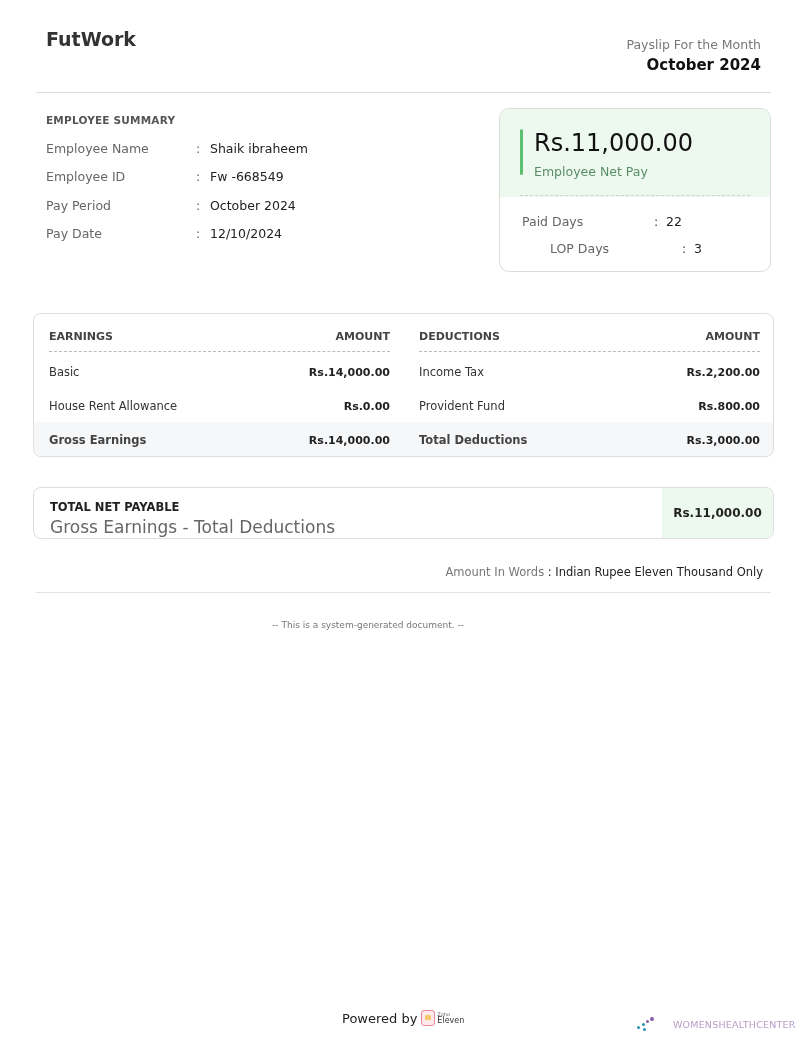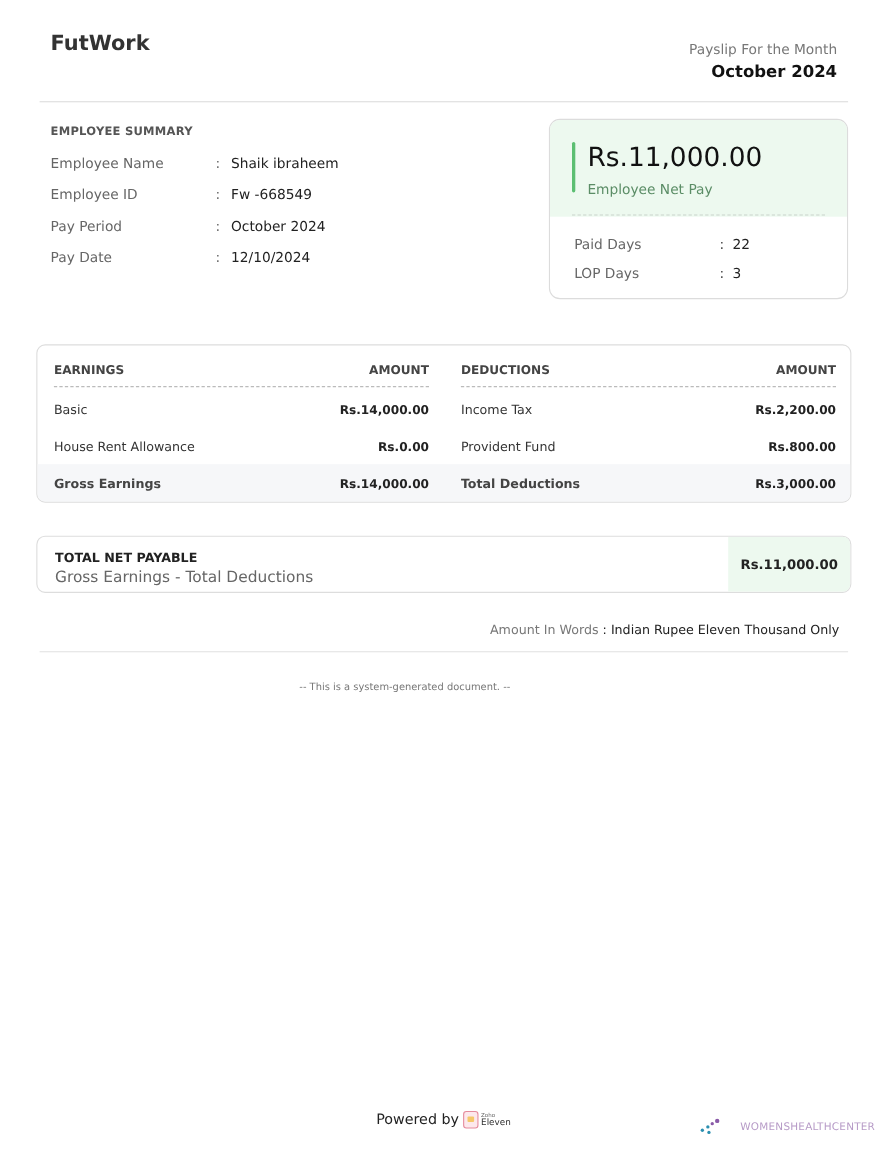--- a/index.html
+++ b/index.html
@@ -36,21 +36,21 @@
   .half-right { left: 385px; width: 341px; }
   .t-head { position: absolute; left: 0; right: 0; top: 16px; height: 22px; display: flex; justify-content: space-between; font-size: 11px; font-weight: bold; color: #444; border-bottom: 1px dashed #bbb; }
   .t-row { position: absolute; left: 0; right: 0; height: 20px; display: flex; justify-content: space-between; align-items: center; font-size: 11.5px; }
   .t-row .name { color: #333; }
   .t-row .amt { font-weight: bold; color: #222; font-size: 11px; }
   .total-band { position: absolute; left: 0; right: 0; top: 108px; height: 36px; background: #f6f7f9; }
   .t-total .name { font-weight: bold; color: #444; }
 
   .netpayable-card { position: absolute; left: 33px; top: 487px; width: 741px; height: 52px; border: 1px solid #dddddd; border-radius: 8px; overflow: hidden; }
   .np-title { position: absolute; left: 16px; top: 12px; font-size: 11.5px; font-weight: bold; color: #222; }
-  .np-sub { position: absolute; left: 16px; top: 29px; font-size: 14px; color: #666; }
+  .np-sub { position: absolute; left: 16px; top: 29px; font-size: 17px; color: #666; }
   .np-amount-box { position: absolute; right: 0; top: 0; width: 111px; height: 100%; background: #edf9ef; display: flex; align-items: center; justify-content: center; font-size: 12px; font-weight: bold; color: #222; }
 
   .words { position: absolute; right: 45px; top: 565px; font-size: 11.5px; }
   .words-label { color: #777; margin-top: 29px; }
   .words-val { color: #222; }
   .words-divider { position: absolute; left: 36px; top: 592px; width: 735px; border-top: 1px solid #e3e3e3; }
 
   .system-note { position: absolute; left: 0; top: 620px; width: 736px; text-align: center; font-size: 9px; color: #777; }
 
   .powered { position: absolute; left: 342px; top: 1010px; display: flex; align-items: center; font-size: 13px; color: #222; }
@@ -105,21 +105,21 @@
     <div class="netpay-bar"></div>
     <div class="netpay-amount">Rs.11,000.00</div>
     <div class="netpay-label">Employee Net Pay</div>
   </div>
   <div class="netpay-divider"></div>
   <div class="days-row" style="top:105px;">
     <span class="days-key">Paid Days</span>
     <span class="days-colon">:</span>
     <span class="days-val">22</span>
   </div>
-  <div class="days-row" style="top:132px;">
+  <div class="days-row" style="top:132px;margin-left:28px;">
     <span class="days-key">LOP Days</span>
     <span class="days-colon">:</span>
     <span class="days-val">3</span>
   </div>
 </div>
 
 <div class="table-card">
   <div class="total-band"></div>
 
   <div class="table-half half-left">

